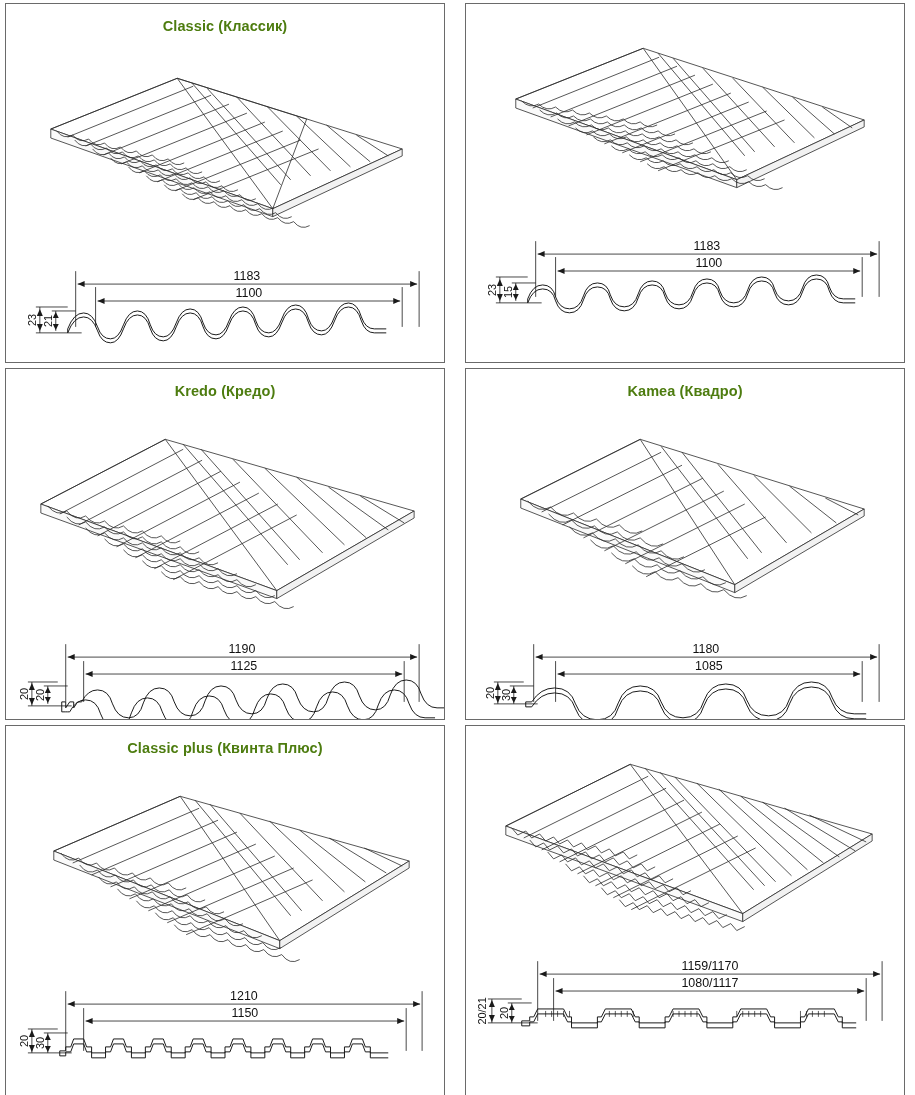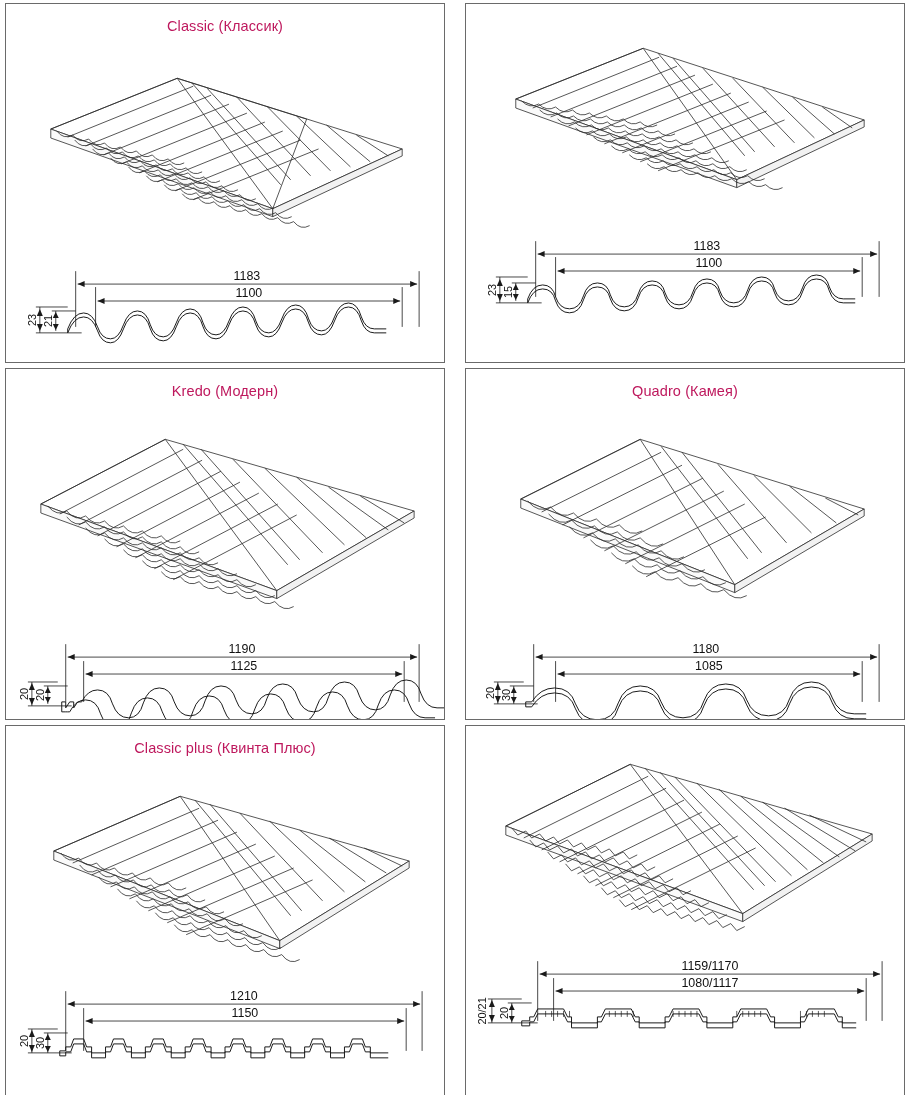--- a/index.html
+++ b/index.html
@@ -25,25 +25,25 @@
   }
   .card {
     border: 1px solid #6a6a6a;
     box-sizing: border-box;
     position: relative;
     background: #fff;
     overflow: hidden;
   }
   .card-title {
     text-align: center;
-    font-weight: normal;
+    font-weight: bold;
     font-size: 14.5px;
     letter-spacing: .1px;
     padding-top: 14px;
-    color: #be185d;
+    color: #4d7c0f;
   }
   .pers {
     width: 100%;
     height: 215px;
     display: block;
   }
   .profile {
     width: 100%;
     height: 110px;
     display: block;
@@ -255,21 +255,21 @@
 
       <g class="ln">
         <path d="M62 80 q5 -14 15 -14 q10 0 13 12 q4 12 14 12 q10 0 14 -13 q4 -13 14 -13 q10 0 13 12 q4 12 14 12 q10 0 14 -13 q4 -13 14 -13 q10 0 13 12 q4 12 14 12 q10 0 14 -13 q4 -13 14 -13 q10 0 13 12 q4 12 14 12 q10 0 14 -13 q4 -13 14 -13 q10 0 13 12 q4 12 14 12 q10 0 14 -13 q4 -13 14 -13 q10 0 13 12 q4 12 14 12 l12 0"></path>
         <path d="M62 84 q5 -14 15 -14 q10 0 13 12 q4 12 14 12 q10 0 14 -13 q4 -13 14 -13 q10 0 13 12 q4 12 14 12 q10 0 14 -13 q4 -13 14 -13 q10 0 13 12 q4 12 14 12 q10 0 14 -13 q4 -13 14 -13 q10 0 13 12 q4 12 14 12 q10 0 14 -13 q4 -13 14 -13 q10 0 13 12 q4 12 14 12 q10 0 14 -13 q4 -13 14 -13 q10 0 13 12 q4 12 14 12 l12 0"></path>
         <path d="M62 80 L62 84"></path>
       </g>
     </svg>
   </div>
 
   <div class="card r2">
-    <div class="card-title">Kredo (Модерн)</div>
+    <div class="card-title">Kredo (Кредо)</div>
 
     <svg class="pers" viewBox="0 0 440 225">
       <g class="ln-thin">
         <path d="M35 105 L160 40 L410 112 L272 192 Z" fill="#fff"></path>
         <path d="M35 105 L35 114 L272 200 L272 192 Z" fill="#fafafa"></path>
         <path d="M272 192 L410 112 L410 119 L272 200 Z" fill="#f2f2f2"></path>
         <g>
           <path d="M35 105 L160 40"></path>
           <path d="M54 115 L178 50"></path>
           <path d="M73 126 L197 61"></path>
@@ -336,21 +336,21 @@
 
       <g class="ln">
         <path d="M56 78 l4 0 l0 6 l4 -6 l4 0 l0 6 l4 -6 l4 0 q6 -12 16 -12 q11 0 15 14 q5 14 16 14 q11 0 15 -15 q5 -15 16 -15 q11 0 15 14 q5 14 16 14 q11 0 15 -15 q5 -15 16 -15 q11 0 15 14 q5 14 16 14 q11 0 15 -15 q5 -15 16 -15 q11 0 15 14 q5 14 16 14 q11 0 15 -15 q5 -15 16 -15 q11 0 15 14 q5 14 16 14 q11 0 15 -15 q5 -15 16 -15 q11 0 15 14 q5 14 16 14 l10 0"></path>
         <path d="M56 84 q8 0 8 0 q6 -12 16 -12 q11 0 15 14 q5 14 16 14 q11 0 15 -15 q5 -15 16 -15 q11 0 15 14 q5 14 16 14 q11 0 15 -15 q5 -15 16 -15 q11 0 15 14 q5 14 16 14 q11 0 15 -15 q5 -15 16 -15 q11 0 15 14 q5 14 16 14 q11 0 15 -15 q5 -15 16 -15 q11 0 15 14 q5 14 16 14 q11 0 15 -15 q5 -15 16 -15 q11 0 15 14 q5 14 16 14 l10 0" transform="translate(0,4)"></path>
         <path d="M56 78 L56 88"></path>
       </g>
     </svg>
   </div>
 
   <div class="card r2">
-    <div class="card-title">Quadro (Камея)</div>
+    <div class="card-title">Kamea (Квадро)</div>
 
     <svg class="pers" viewBox="0 0 440 225">
       <g class="ln-thin">
         <path d="M55 100 L175 40 L400 110 L270 186 Z" fill="#fff"></path>
         <path d="M55 100 L55 109 L270 194 L270 186 Z" fill="#fafafa"></path>
         <path d="M270 186 L400 110 L400 117 L270 194 Z" fill="#f2f2f2"></path>
         <g>
           <path d="M55 100 L175 40"></path>
           <path d="M76 113 L196 53"></path>
           <path d="M97 126 L217 66"></path>

